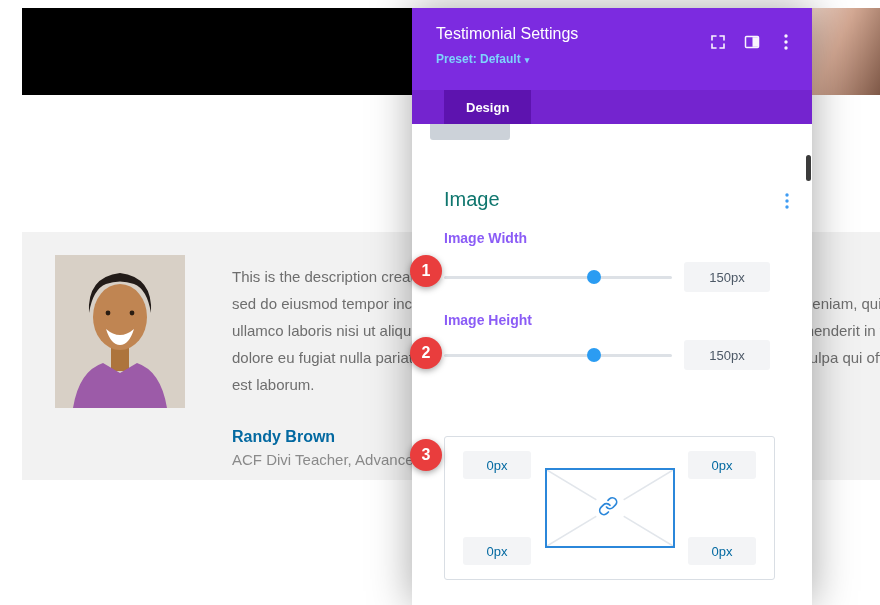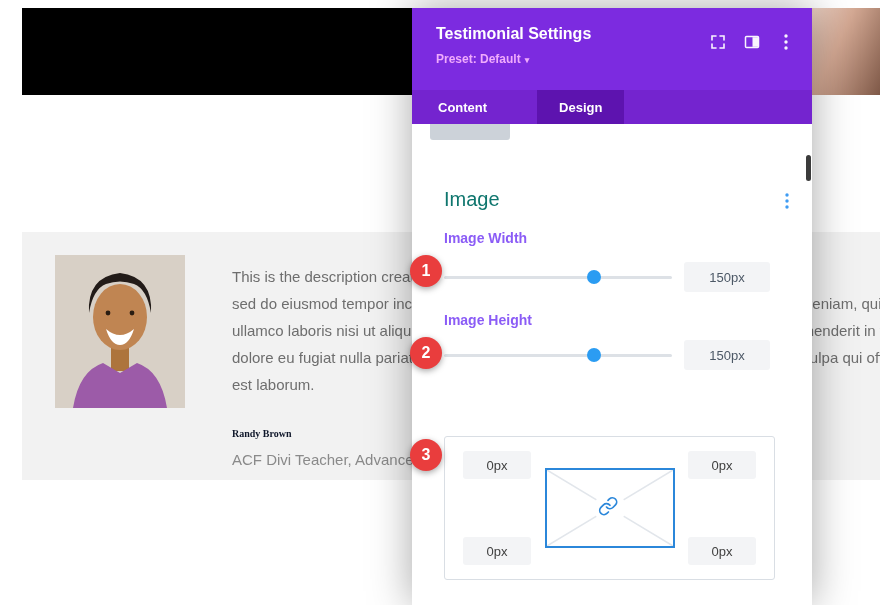--- a/index.html
+++ b/index.html
@@ -9,29 +9,29 @@
 
   
   .hero { position:absolute; left:22px; top:8px; width:858px; height:87px; background:#000; }
   .hero-img { position:absolute; right:0; top:0; width:178px; height:87px;
     background:linear-gradient(115deg,#8a5c49 0%,#c79a84 30%,#e9cdbf 52%,#d3a893 70%,#7e5847 100%); }
 
   .t-section { position:absolute; left:22px; top:232px; width:858px; height:248px; background:#f2f2f2; }
   .t-photo { position:absolute; left:33px; top:23px; width:130px; height:153px; overflow:hidden; }
   .t-text { position:absolute; left:210px; top:31px; width:648px; height:140px; overflow:hidden; }
   .t-line { white-space:nowrap; overflow:hidden; font-size:15px; line-height:27px; color:#6e6e6e; }
-  .t-author { position:absolute; left:210px; top:196px; font-size:10px; font-weight:bold; color:#0f172a;font-family:Liberation Serif, serif; }
+  .t-author { position:absolute; left:210px; top:196px; font-size:16px; font-weight:bold; color:#0369a1; }
   .t-role { position:absolute; left:210px; top:219px; font-size:15px; color:#8a8a8a; white-space:nowrap; }
 
   
   .panel { position:absolute; left:412px; top:8px; width:400px; height:597px;
            box-shadow:0 0 40px rgba(0,0,0,.35); z-index:10; }
   .panel-header { position:absolute; top:0; left:0; right:0; height:82px; background:#7c2be0; }
-  .panel-title { position:absolute; left:24px; top:17px; color:#fff; font-size:16px; font-weight:bold; }
-  .preset { position:absolute; left:24px; top:44px; color:#f0abfc; font-size:12px; font-weight:bold; cursor:pointer; }
+  .panel-title { position:absolute; left:24px; top:17px; color:#fff; font-size:16px; font-weight:normal; }
+  .preset { position:absolute; left:24px; top:44px; color:#7dd3fc; font-size:12px; font-weight:bold; cursor:pointer; }
   .preset .caret { font-size:9px; margin-left:4px; }
   .header-icons { position:absolute; right:18px; top:26px; display:flex; gap:18px; align-items:center; }
   .hicon { width:16px; height:16px; display:flex; align-items:center; justify-content:center; cursor:pointer; opacity:.95; }
 
   .tabs { position:absolute; top:82px; left:0; right:0; height:34px; background:#7424cf;
           display:flex; padding-left:4px; }
   .tab { color:#fff; font-size:13px; font-weight:bold; padding:0 22px; display:flex;
          align-items:center; cursor:pointer; }
   .tab.active { background:#5d13af;margin-left:28px; }
 
@@ -55,21 +55,21 @@
                     background:#2b9cf2; transform:translateX(-50%); cursor:grab; }
 
   .value-box { position:absolute; left:272px; width:86px; height:30px; background:#f3f4f6;
                border-radius:3px; font-size:13px; color:#4c5866; display:flex; align-items:center;
                justify-content:center; cursor:text; }
   .val-1 { top:138px; } .val-2 { top:216px; }
 
   .corners-box { position:absolute; left:32px; top:312px; width:331px; height:144px;
                  border:1px solid #d9dee4; border-radius:3px; background:#fff; }
   .corner-input { position:absolute; width:68px; height:28px; background:#f3f4f6; border-radius:3px;
-                  font-size:13px; color:#404040; display:flex; align-items:center; justify-content:center;
+                  font-size:13px; color:#0369a1; display:flex; align-items:center; justify-content:center;
                   cursor:text; }
   .ci-tl { left:18px; top:14px; } .ci-tr { right:18px; top:14px; }
   .ci-bl { left:18px; bottom:14px; } .ci-br { right:18px; bottom:14px; }
   .corner-center { position:absolute; left:50%; top:50%; transform:translate(-50%,-50%);
                    width:130px; height:80px; border:2px solid #2b87da; background:#fff; cursor:pointer; }
 
   
   .badge { position:absolute; width:32px; height:32px; border-radius:50%; background:#e93d3d;
            color:#fff; font-size:16px; font-weight:bold; display:flex; align-items:center;
            justify-content:center; box-shadow:0 2px 6px rgba(0,0,0,.35); z-index:50; }
@@ -133,21 +133,20 @@
           <svg width="4" height="16" viewBox="0 0 4 16">
               <circle cx="2" cy="2" r="1.7" fill="#fff"></circle>
               <circle cx="2" cy="8" r="1.7" fill="#fff"></circle>
               <circle cx="2" cy="14" r="1.7" fill="#fff"></circle>
             </svg>
         </div>
       </div>
     </div>
 
     <div class="tabs">
-      <div class="tab">Content</div>
       <div class="tab active">Design</div>
     </div>
 
     <div class="panel-body">
       <div class="remnant"></div>
       <div class="scroll-thumb"></div>
 
       <div class="section-title">Image</div>
       <div class="section-menu">
         <svg width="4" height="16" viewBox="0 0 4 16">

